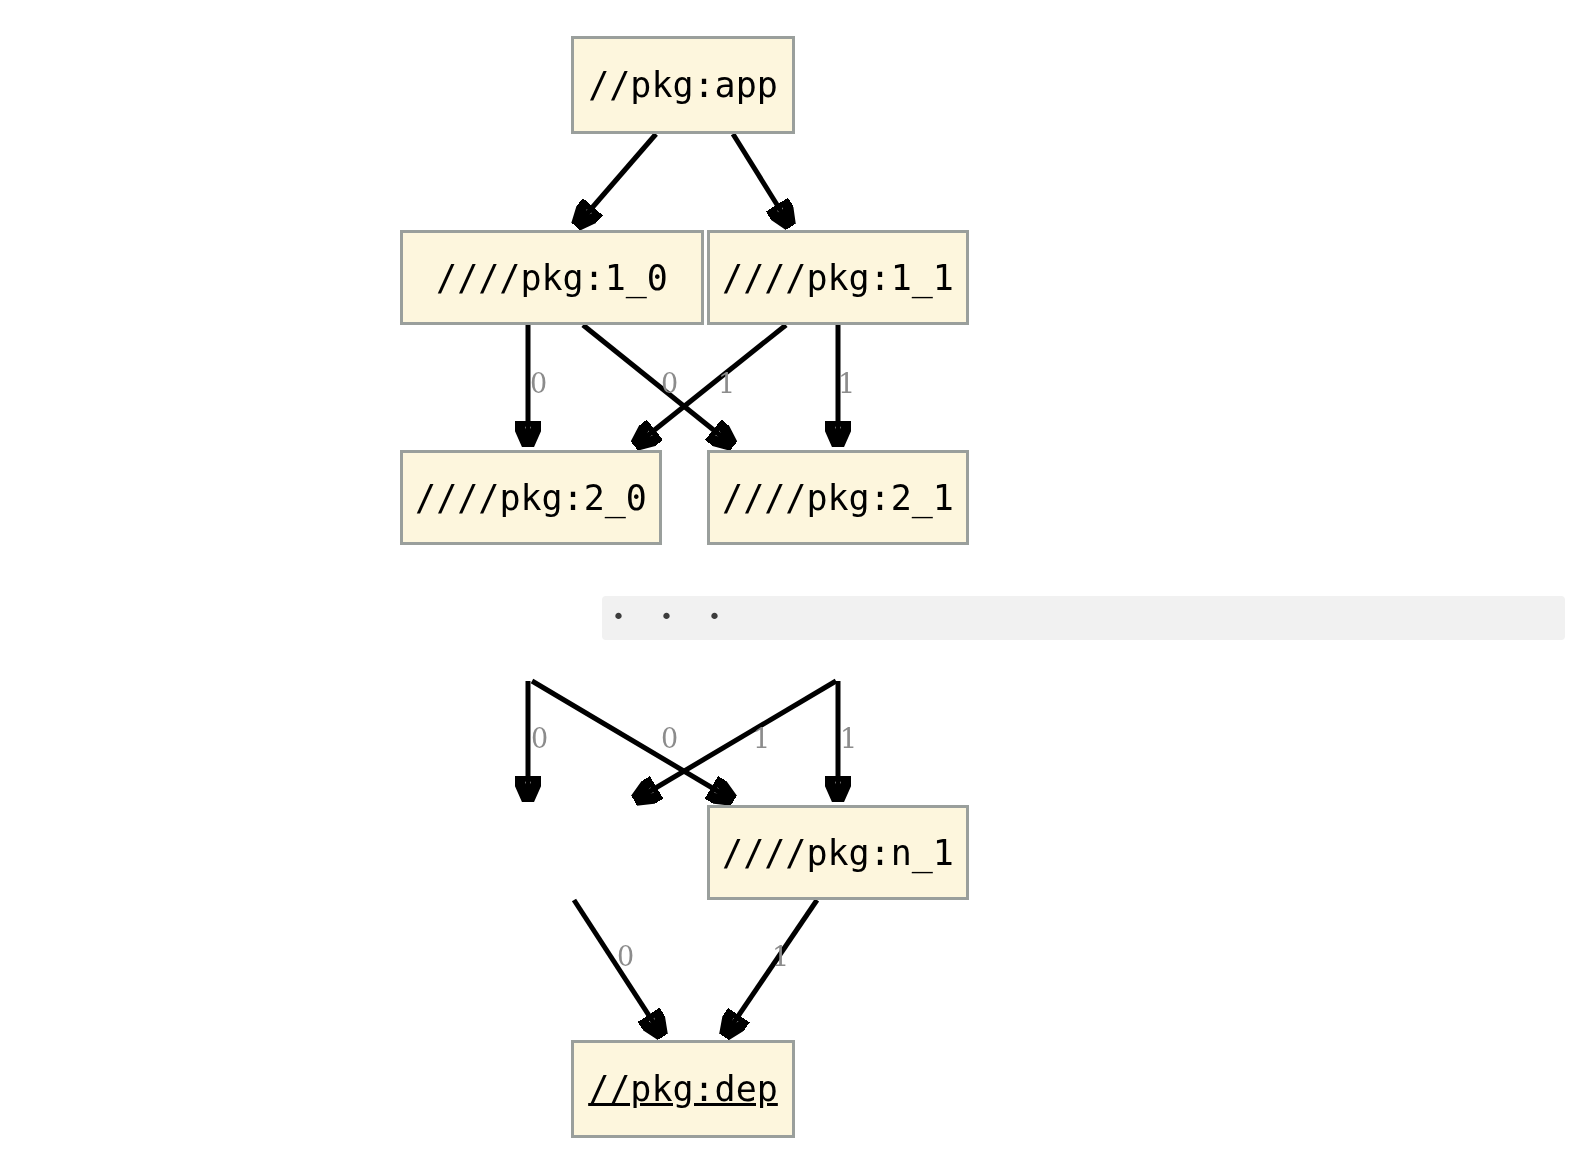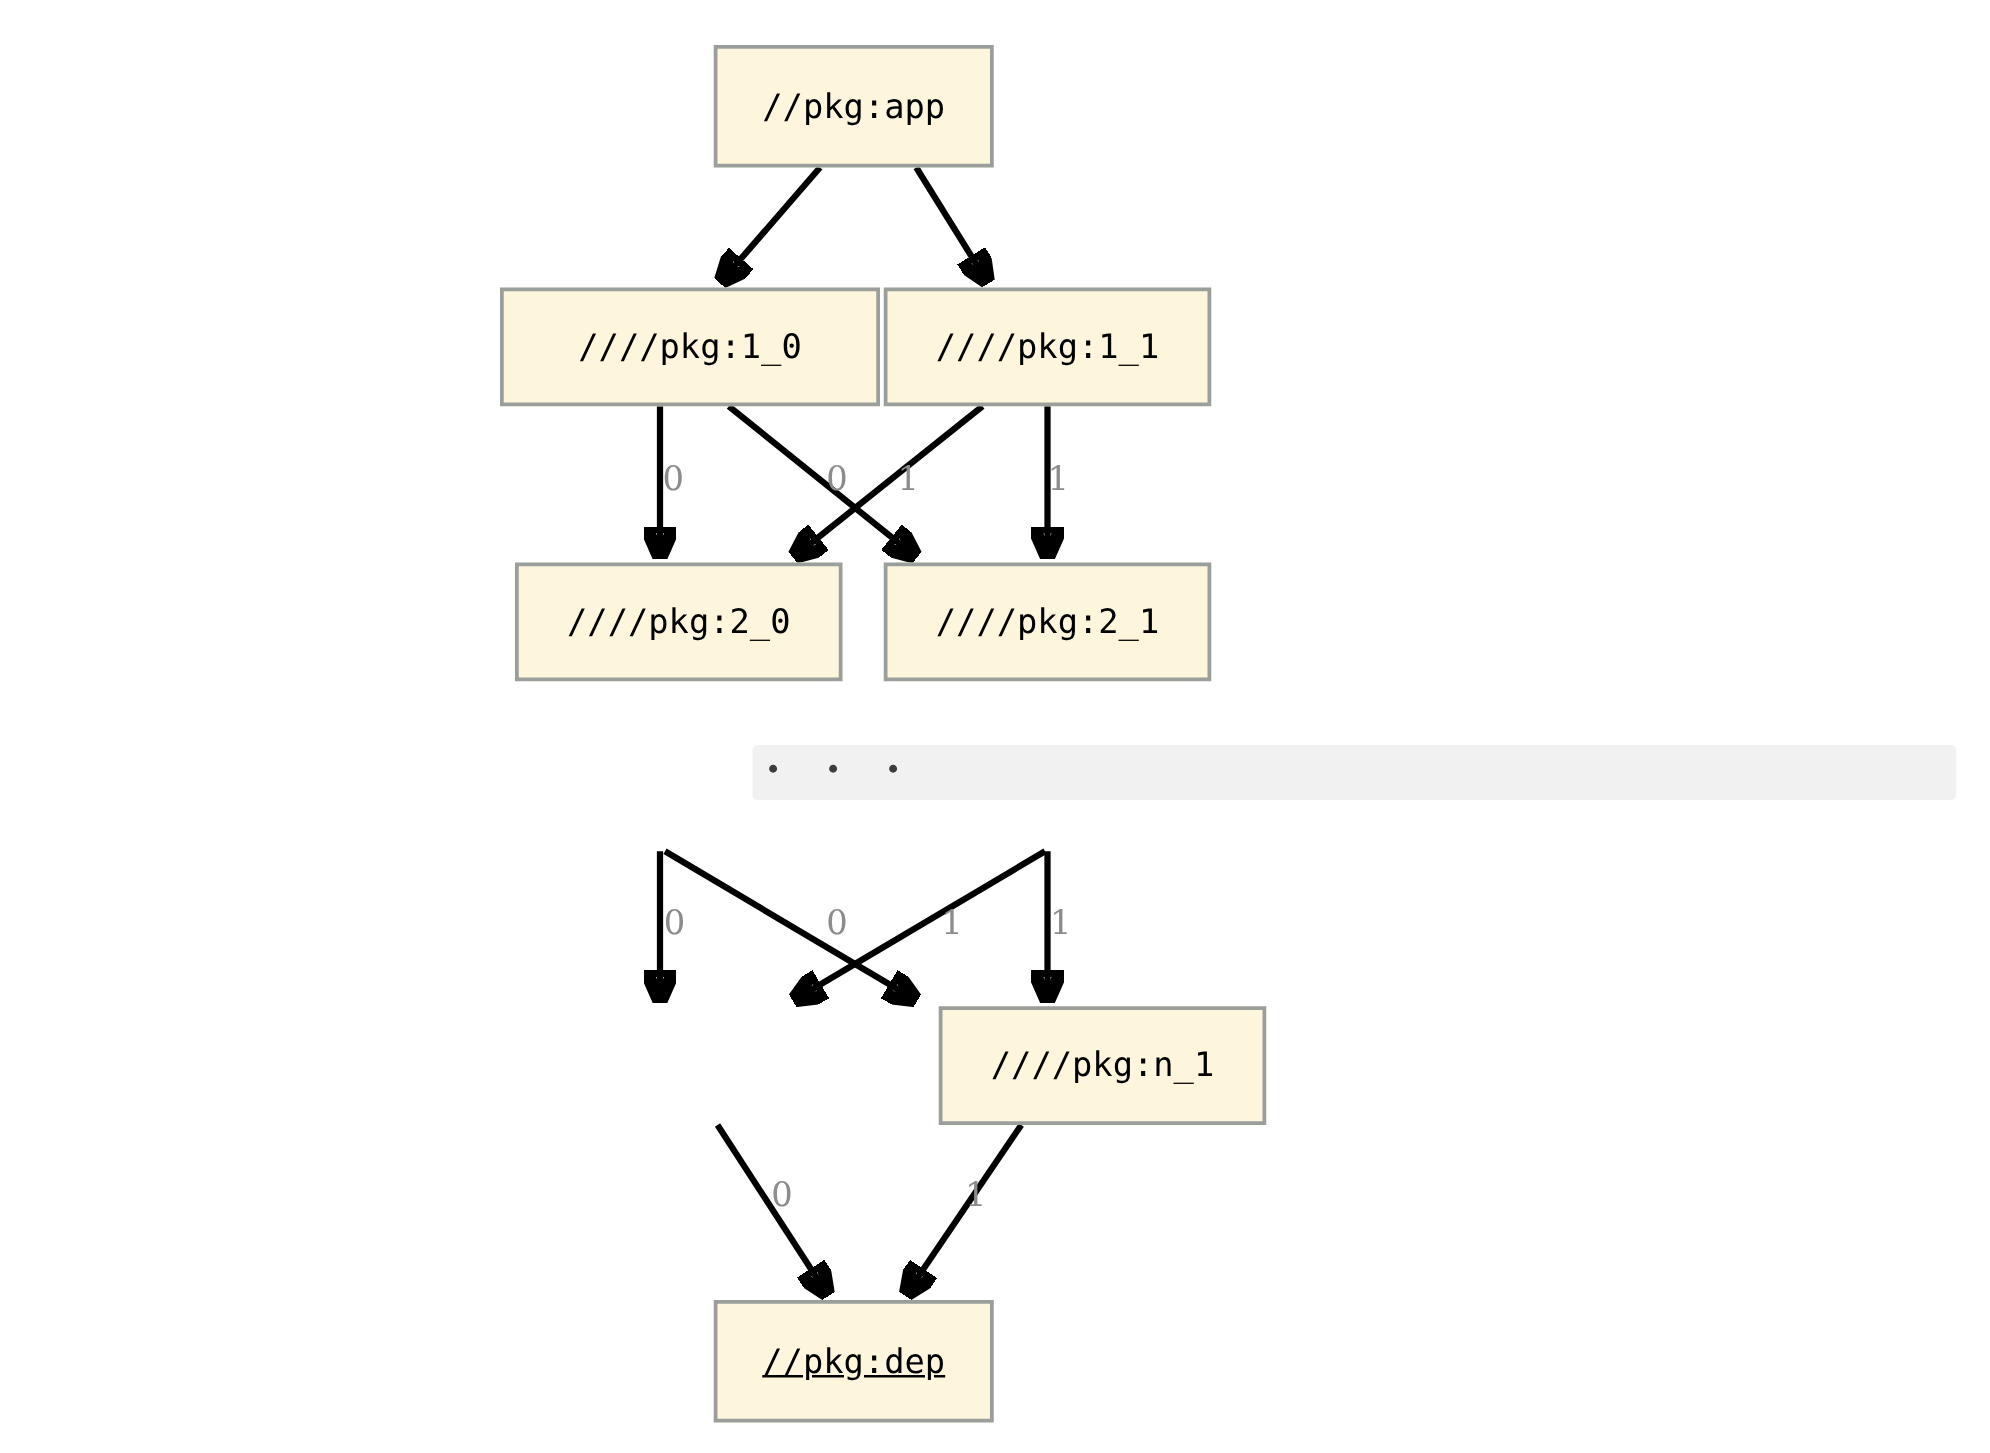--- a/index.html
+++ b/index.html
@@ -29,21 +29,21 @@
     position: absolute;
     box-sizing: border-box;
     background: #fdf6dd;
     border: 3px solid #9a9f9c;
     display: flex;
     align-items: center;
     justify-content: center;
   }
   .node-label {
     font-family: "DejaVu Sans Mono", "Liberation Mono", monospace;
-    font-size: 27px;
+    font-size: 35px;
     color: #000000;
     letter-spacing: 0px;
     white-space: nowrap;
   }
 
   
   .ellipsis-band {
     position: absolute;
     box-sizing: border-box;
     background: #f1f1f1;
@@ -125,30 +125,30 @@
   </div>
 
   <div class="node" style="left:400px; top:230px; width:304px; height:95px;">
     <span class="node-label">////pkg:1_0</span>
   </div>
 
   <div class="node" style="left:707px; top:230px; width:262px; height:95px;">
     <span class="node-label">////pkg:1_1</span>
   </div>
 
-  <div class="node" style="left:400px; top:450px; width:262px; height:95px;margin-left:12px;">
+  <div class="node" style="left:400px; top:450px; width:262px; height:95px;">
     <span class="node-label">////pkg:2_0</span>
   </div>
 
   <div class="node" style="left:707px; top:450px; width:262px; height:95px;">
     <span class="node-label">////pkg:2_1</span>
   </div>
 
 
-  <div class="node" style="left:707px; top:805px; width:262px; height:95px;margin-left:44px;">
+  <div class="node" style="left:707px; top:805px; width:262px; height:95px;">
     <span class="node-label">////pkg:n_1</span>
   </div>
 
   <div class="node" style="left:571px; top:1040px; width:224px; height:98px;text-decoration:underline;">
     <span class="node-label">//pkg:dep</span>
   </div>
 
   <div class="edge-label" style="left:530px; top:368px;">0</div>
   <div class="edge-label" style="left:661px; top:368px;">0</div>
   <div class="edge-label" style="left:718px; top:368px;">1</div>

